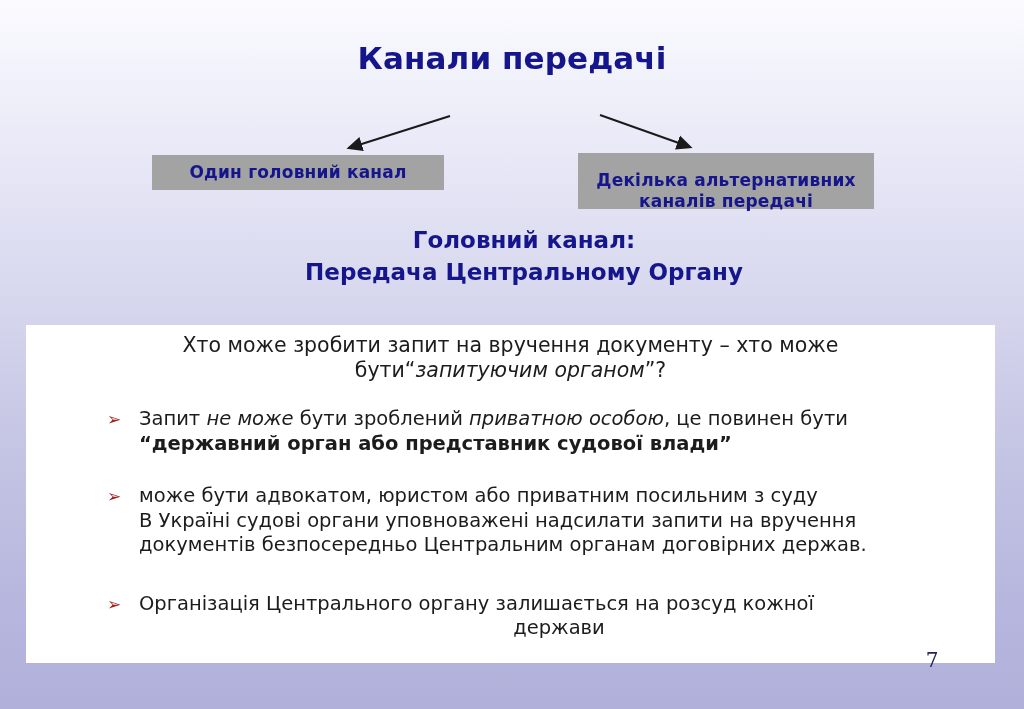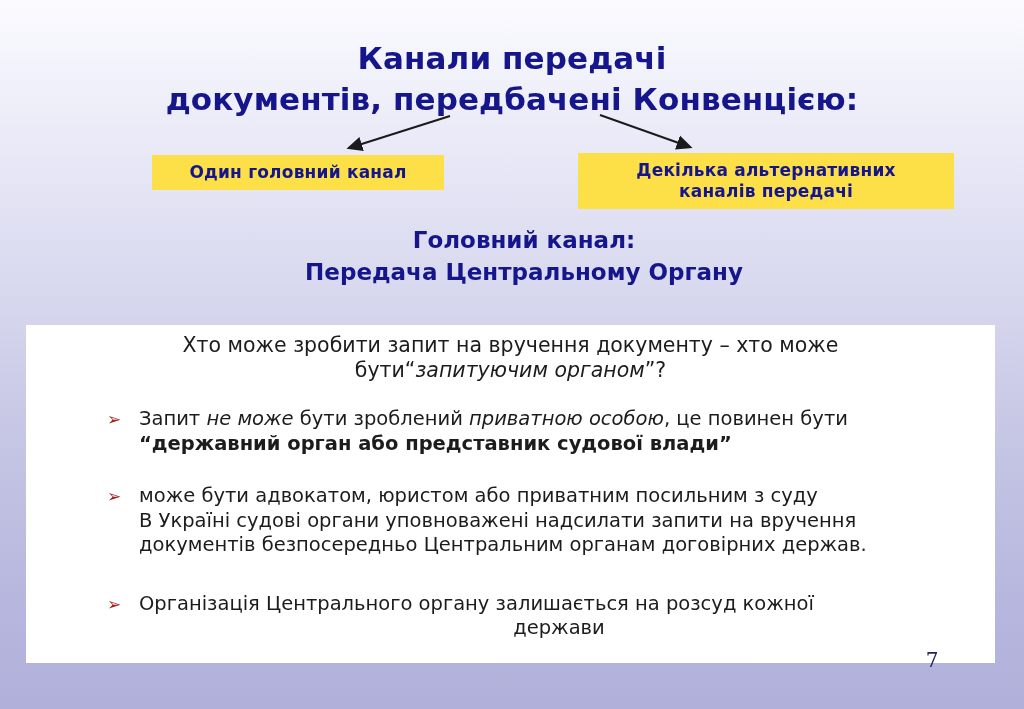--- a/index.html
+++ b/index.html
@@ -53,42 +53,42 @@
     left: 0;
     top: 0;
     width: 1024px;
     height: 709px;
     pointer-events: none;
   }
 
   
   .callout {
     position: absolute;
-    background: #fde047;
+    background: #a3a3a3;
     color: #15158c;
     font-weight: bold;
     text-align: center;
     box-sizing: border-box;
   }
   .callout-left {
     left: 152px;
     top: 155px;
     width: 292px;
     height: 35px;
     font-size: 17px;
     line-height: 35px;
     letter-spacing: 0.2px;
   }
   .callout-right {
     left: 578px;
     top: 153px;
-    width: 376px;
+    width: 296px;
     height: 56px;
     font-size: 17px;
-    padding-top: 7px;
+    padding-top: 17px;
     line-height: 1.25;
     letter-spacing: 0.2px;
   }
   .callout-right .l {
     display: block;
   }
 
   
   .subtitle {
     position: absolute;
@@ -175,21 +175,20 @@
     font-family: "DejaVu Serif", "Liberation Serif", serif;
   }
 </style>
 </head>
 <body>
 
 <div class="slide">
 
   <div class="title">
     <span class="line">Канали передачі</span>
-    <span class="line">документів, передбачені Конвенцією:</span>
   </div>
 
   <svg class="arrow-svg" viewBox="0 0 1024 709" xmlns="http://www.w3.org/2000/svg">
     <defs>
       <marker id="ah" markerWidth="9" markerHeight="9" refX="7" refY="4.5" orient="auto" markerUnits="strokeWidth">
         <path d="M0,0.6 L8.4,4.5 L0,8.4 z" fill="#1a1a1a"></path>
       </marker>
     </defs>
     <line x1="450" y1="116" x2="349" y2="148" stroke="#1a1a1a" stroke-width="1.9" marker-end="url(#ah)"></line>
     <line x1="600" y1="115" x2="690" y2="147" stroke="#1a1a1a" stroke-width="1.9" marker-end="url(#ah)"></line>

